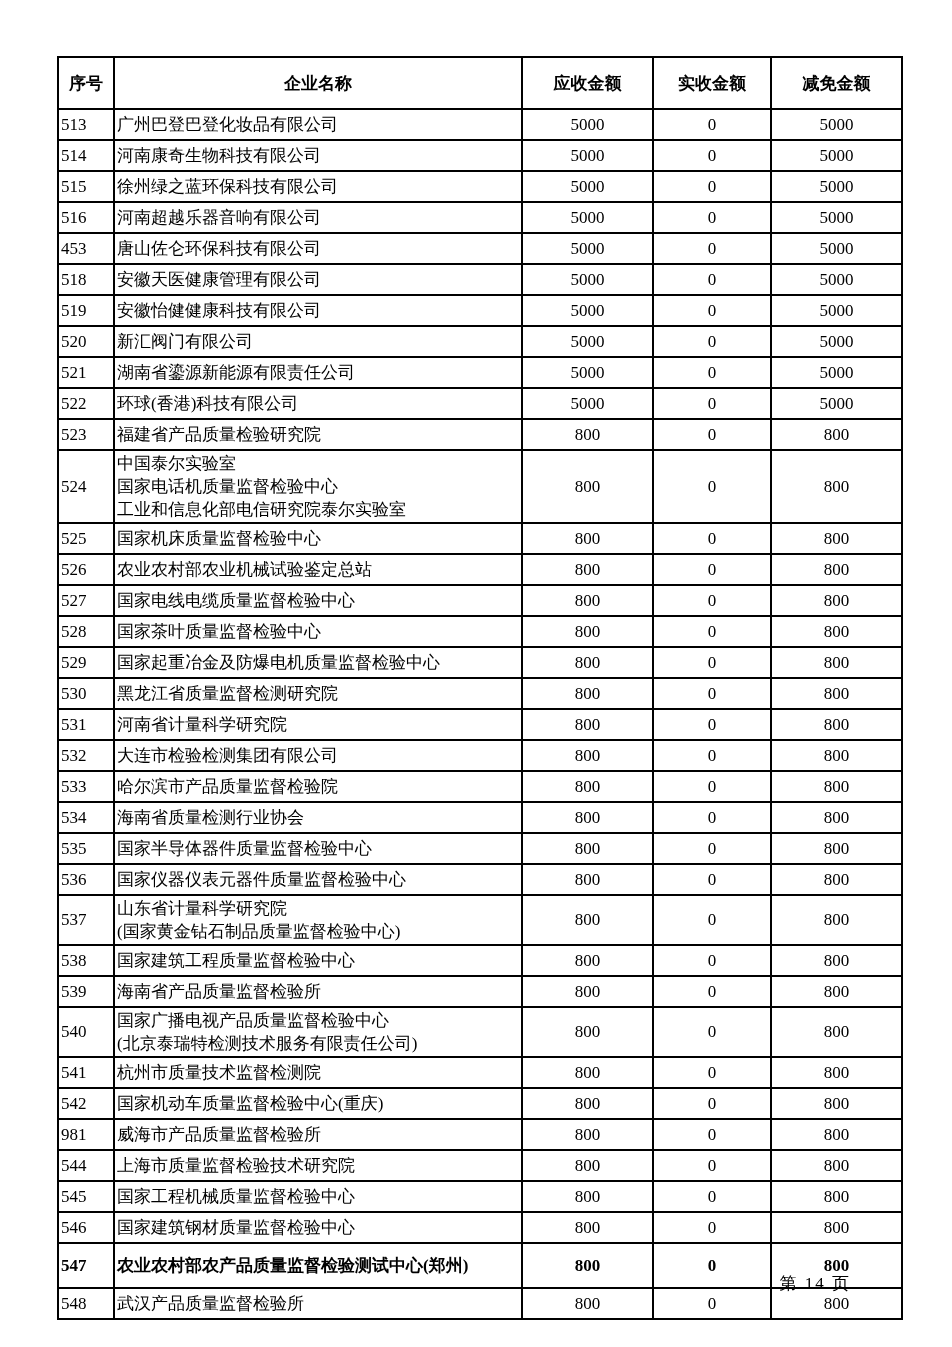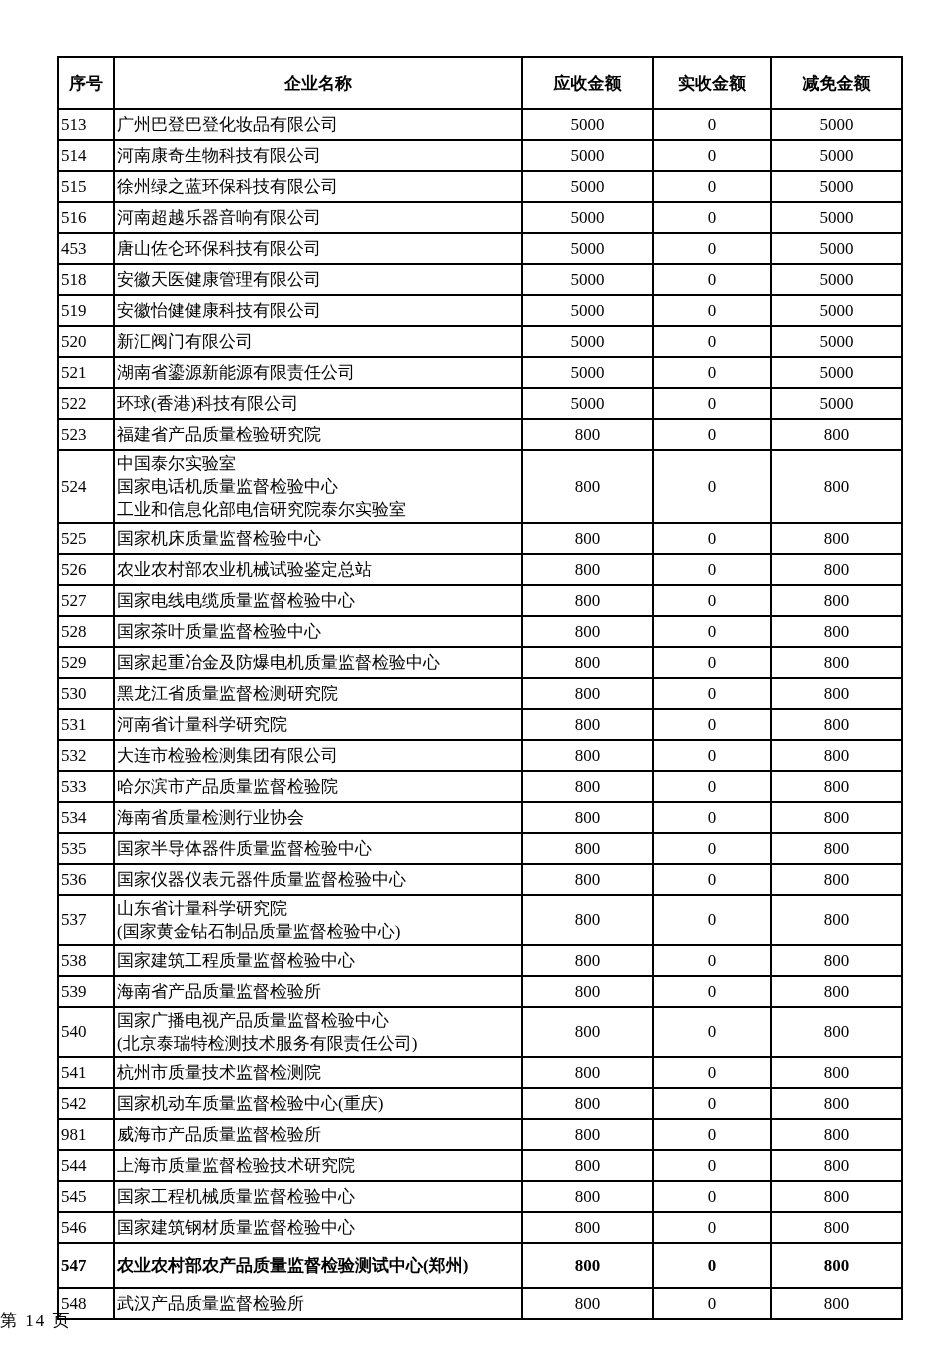--- a/index.html
+++ b/index.html
@@ -56,24 +56,23 @@
     margin-left: 32px;
   }
   td.cell-amt {
     text-align: center;
   }
   .page-footer {
     position: absolute;
     left: 0;
     top: 1272px;
     width: 851px;
-    text-align: left;
+    text-align: right;
     font-size: 17px;
     letter-spacing: 2px;
-    margin-top: 37px;
   }
 </style>
 </head>
 <body>
 
 <div class="page">
 
   <table class="fee-table">
     <colgroup>
       <col style="width:56px">

